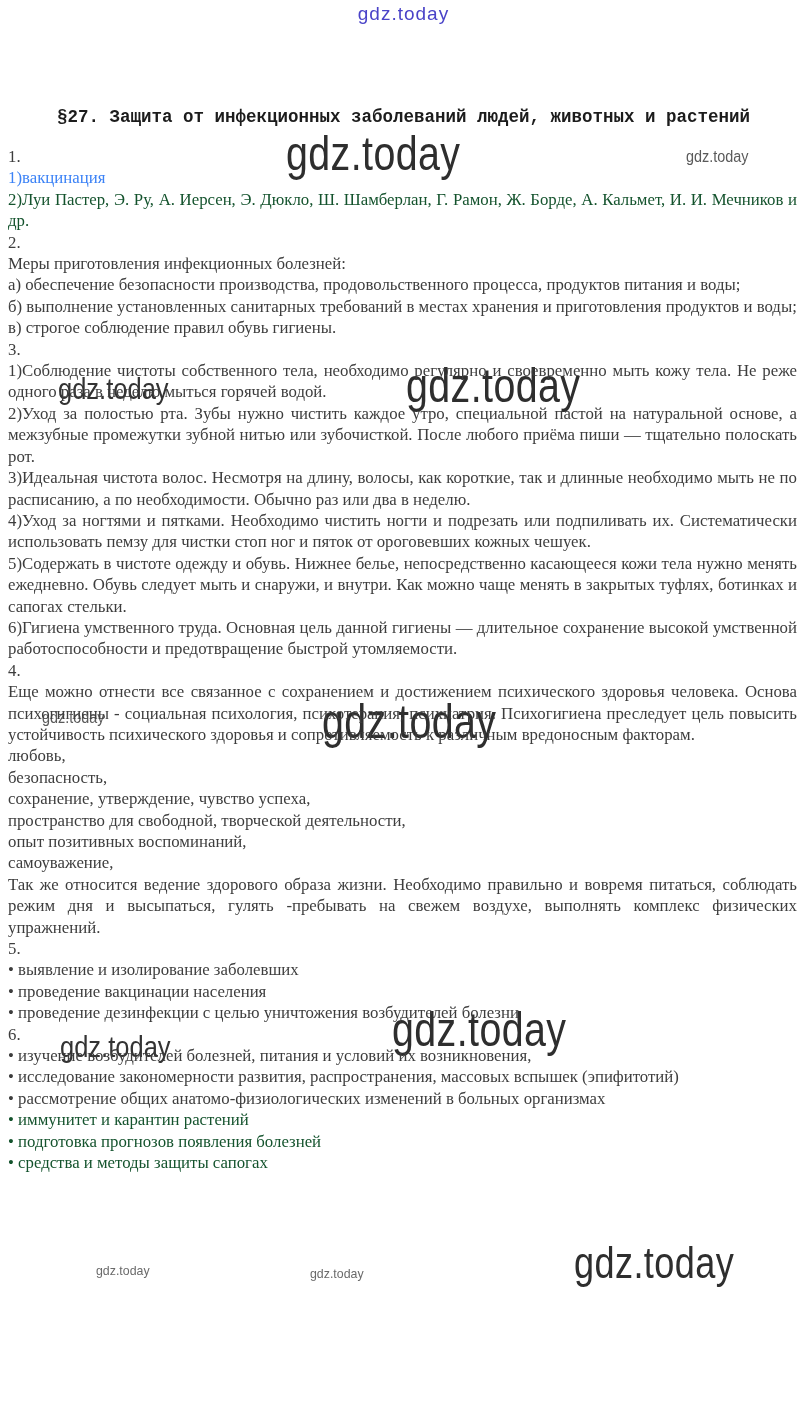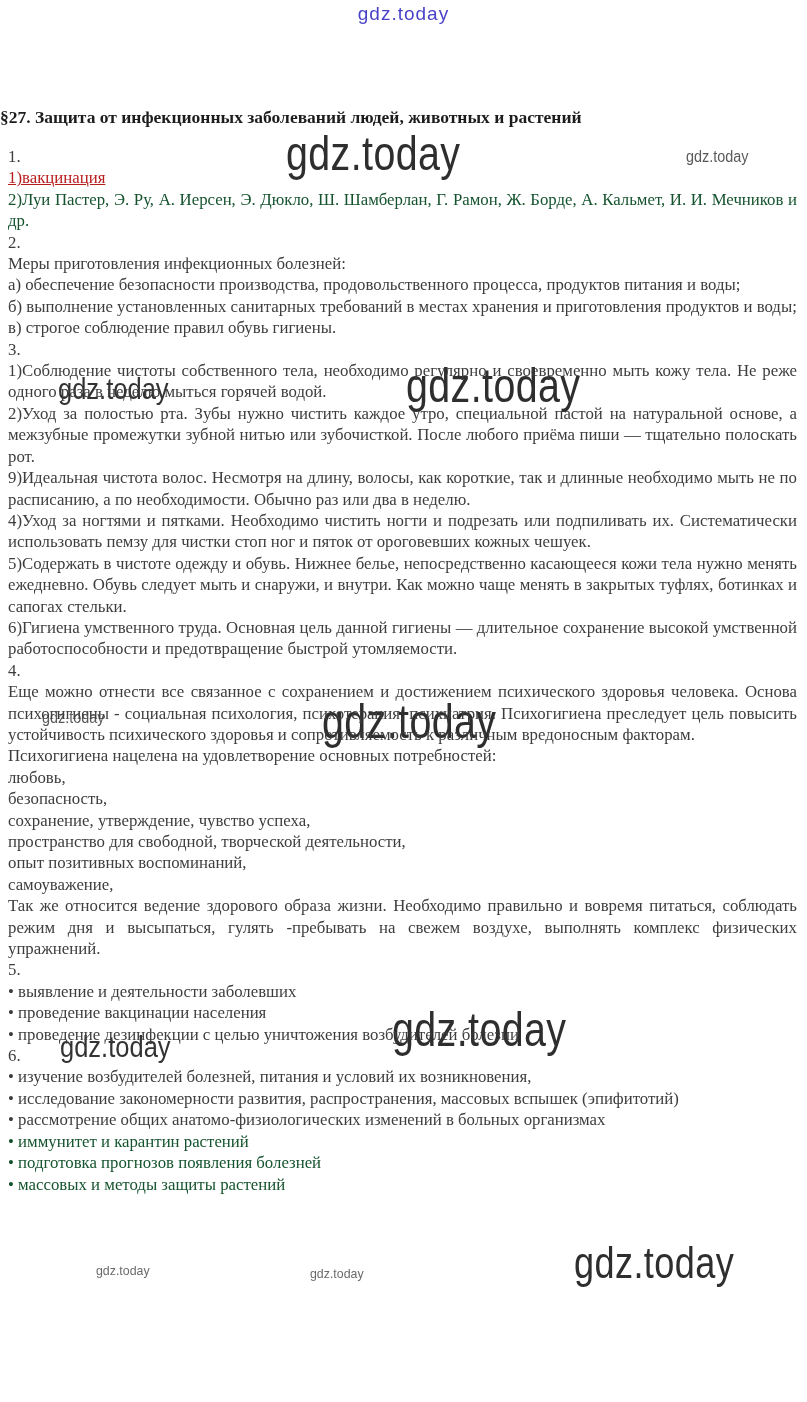--- a/index.html
+++ b/index.html
@@ -7,26 +7,26 @@
     position:relative;width:807px;height:1402px;margin:0 auto;
     background:#ffffff;overflow:hidden;
     font-family:"Liberation Serif",serif;color:#3d3d3d;
   }
   
   .doc{
     position:absolute;top:146px;left:8px;width:789px;
     font-size:16.8px;line-height:21.4px;
   }
   .doc p{margin:0;text-align:justify;}
-  .dim{color:#b91c1c;text-decoration:underline;}
+  .dim{color:#3b82f6;}
   .semi{color:#14532d;}
   .title{
-    position:absolute;top:107px;left:0;width:807px;
+    position:absolute;top:107px;left:0;width:807px;text-align:center;
     font-weight:bold;font-size:17.5px;color:#1c1c1c;
-    font-family:Liberation Serif, serif;
+    font-family:Liberation Mono, monospace;
   }
   
   .wm{
     position:absolute;white-space:nowrap;
     font-family:"Liberation Sans",sans-serif;font-weight:300;
     color:#2e2e2e;transform-origin:0 50%;
   }
   .wm-top{
     top:3px;left:0;width:807px;text-align:center;
     font-size:19px;color:#4a43c8;transform:none;letter-spacing:1px;
@@ -72,40 +72,39 @@
     <p class="dim">1)вакцинация</p>
     <p class="semi">2)Луи Пастер,  Э. Ру, А. Иерсен, Э. Дюкло, Ш. Шамберлан, Г. Рамон, Ж. Борде, А. Кальмет, И. И. Мечников и др.</p>
     <p>2.</p>
     <p>Меры приготовления инфекционных болезней:</p>
     <p>а) обеспечение безопасности производства, продовольственного процесса, продуктов питания и воды;</p>
     <p>б) выполнение установленных санитарных требований в местах хранения и приготовления продуктов и воды;</p>
     <p>в) строгое соблюдение правил обувь гигиены.</p>
     <p>3.</p>
     <p>1)Соблюдение чистоты собственного тела, необходимо  регулярно и своевременно мыть кожу тела. Не реже одного раза в неделю мыться горячей водой.</p>
     <p>2)Уход за полостью рта. Зубы нужно чистить каждое утро, специальной пастой на натуральной основе, а межзубные промежутки зубной нитью или зубочисткой. После любого приёма пиши — тщательно полоскать рот.</p>
-    <p>9)Идеальная чистота волос. Несмотря на длину, волосы,  как короткие, так и длинные необходимо мыть не по  расписанию, а по необходимости. Обычно раз или два в неделю.</p>
+    <p>3)Идеальная чистота волос. Несмотря на длину, волосы,  как короткие, так и длинные необходимо мыть не по  расписанию, а по необходимости. Обычно раз или два в неделю.</p>
     <p>4)Уход за ногтями и пятками. Необходимо чистить ногти и подрезать или подпиливать их. Систематически использовать пемзу для чистки стоп ног и пяток от ороговевших кожных чешуек.</p>
     <p>5)Содержать в чистоте одежду и обувь. Нижнее белье, непосредственно касающееся кожи тела нужно менять ежедневно. Обувь  следует мыть и снаружи, и внутри. Как можно чаще менять в закрытых туфлях, ботинках и сапогах стельки.</p>
     <p>6)Гигиена умственного труда. Основная цель данной гигиены — длительное сохранение высокой умственной работоспособности и предотвращение быстрой утомляемости.</p>
     <p>4.</p>
     <p>Еще можно отнести все связанное с  сохранением и достижением психического здоровья человека. Основа психогигиены - социальная психология, психотерапия, психиатрия. Психогигиена преследует цель повысить устойчивость психического здоровья и сопротивляемость к различным вредоносным факторам.</p>
-    <p>Психогигиена нацелена на удовлетворение основных потребностей:</p>
     <p>любовь,</p>
     <p>безопасность,</p>
     <p>сохранение, утверждение, чувство успеха,</p>
     <p>пространство для свободной, творческой деятельности,</p>
     <p>опыт позитивных воспоминаний,</p>
     <p>самоуважение,</p>
     <p>Так же относится ведение здорового образа жизни. Необходимо правильно и вовремя питаться, соблюдать режим дня и высыпаться, гулять -пребывать на свежем воздухе, выполнять комплекс физических упражнений.</p>
     <p>5.</p>
-    <p>• выявление и деятельности заболевших</p>
+    <p>• выявление и изолирование заболевших</p>
     <p>• проведение вакцинации населения</p>
     <p>• проведение дезинфекции с целью уничтожения возбудителей болезни</p>
     <p>6.</p>
     <p>• изучение возбудителей болезней, питания и условий их возникновения,</p>
     <p>• исследование закономерности развития, распространения, массовых вспышек (эпифитотий)</p>
     <p>• рассмотрение общих анатомо-физиологических изменений в больных организмах</p>
     <p class="semi">• иммунитет и карантин растений</p>
     <p class="semi">• подготовка прогнозов появления болезней</p>
-    <p class="semi">• массовых и методы защиты растений</p>
+    <p class="semi">• средства и методы защиты сапогах</p>
   </div>
 
 </div>
 
 </body></html>

